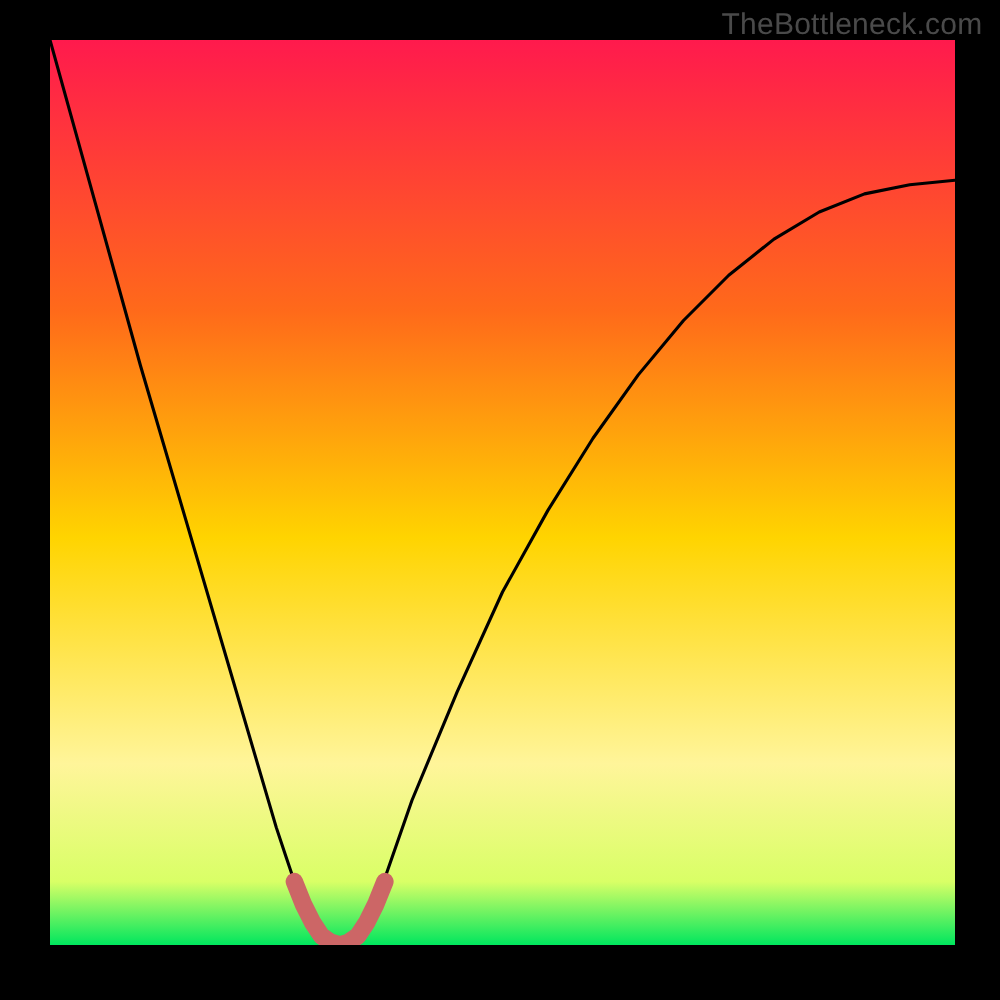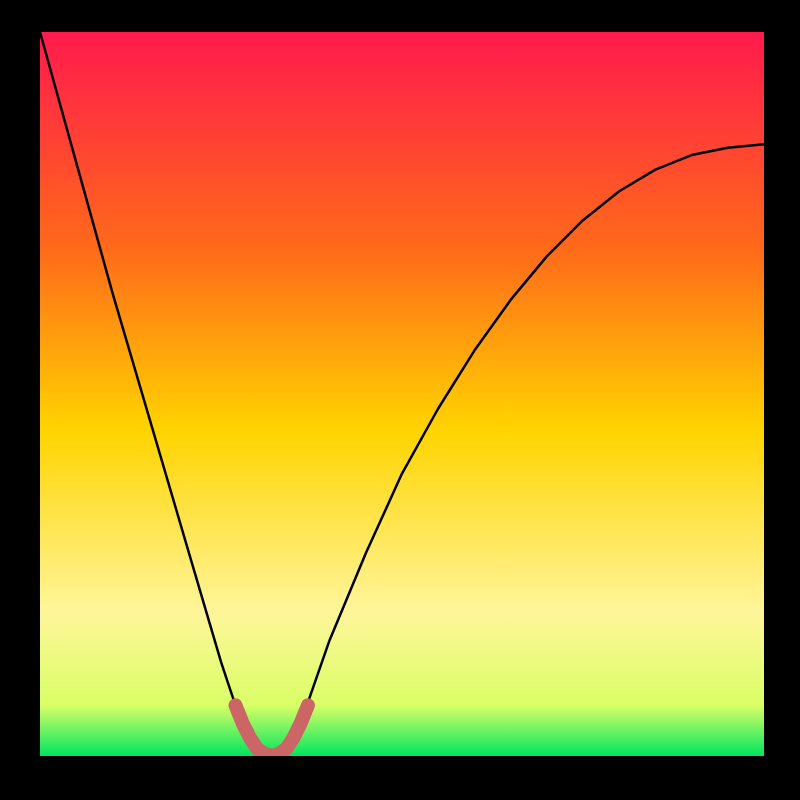--- a/index.html
+++ b/index.html
@@ -37,20 +37,21 @@
   .plot-area svg {
     display: block;
     width: 724px;
     height: 724px;
   }
 </style>
 </head>
 <body>
 
 <div class="frame">
+  <div class="watermark">TheBottleneck.com</div>
 
   <div class="plot-area">
     <svg viewBox="0 0 724 724" preserveAspectRatio="none">
       <defs>
         <linearGradient id="bg-grad" x1="0" y1="0" x2="0" y2="1">
           <stop id="g0" offset="0%" stop-color="#ff1a4d"></stop>
           <stop id="g1" offset="30%" stop-color="#ff6a1a"></stop>
           <stop id="g2" offset="55%" stop-color="#ffd400"></stop>
           <stop id="g3" offset="80%" stop-color="#fff59a"></stop>
           <stop id="g4" offset="93%" stop-color="#d9ff66"></stop>

